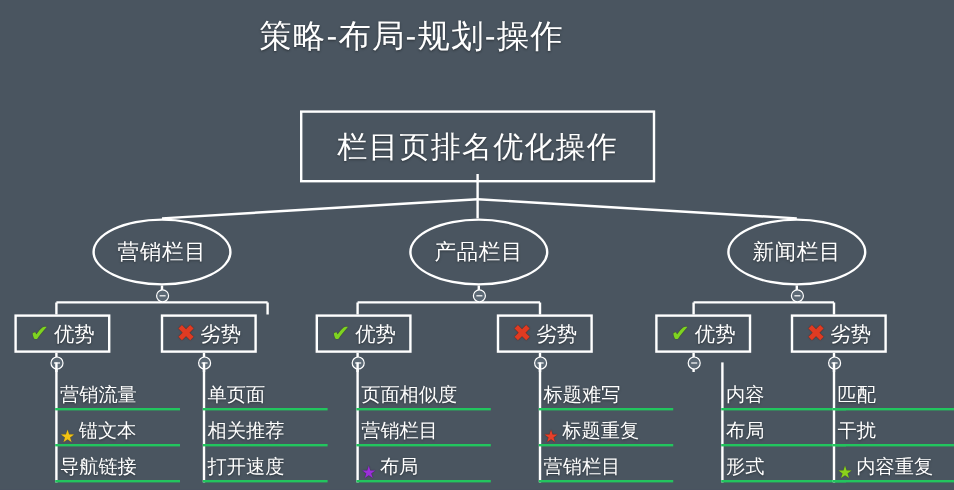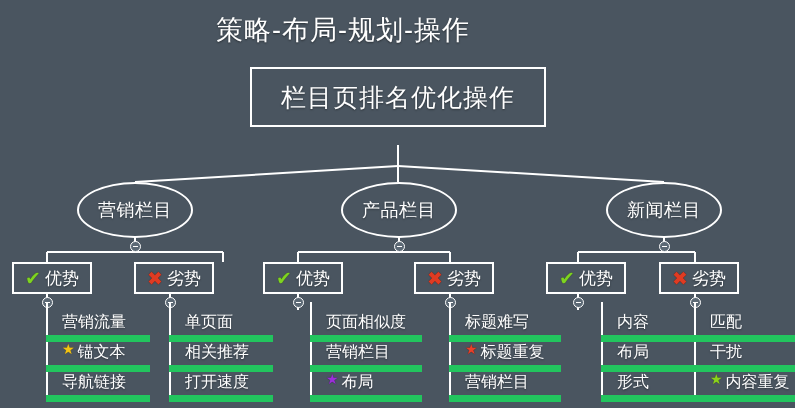--- a/index.html
+++ b/index.html
@@ -28,21 +28,21 @@
     color: #ffffff;
     font-size: 27px;
     letter-spacing: 1px;
     text-shadow: 0 1px 2px rgba(0,0,0,.45);
     white-space: nowrap;
   }
 
   
   .root-node {
     position: absolute;
-    left: 250px; top: 67px;
+    left: 250px; top: 92px;
     width: 296px; height: 60px;
     border: 2px solid #ffffff;
     background: transparent;
     display: flex; align-items: center; justify-content: center;
     color: #ffffff;
     font-size: 25px;
     letter-spacing: 1px;
     text-shadow: 0 1px 2px rgba(0,0,0,.4);
     white-space: nowrap;
   }
@@ -83,27 +83,27 @@
 
   
   .leaf-group {
     position: absolute;
     width: 104px;
   }
   .leaf-group.wide { width: 112px; }
   .leaf-item {
     position: relative;
     height: 30px;
-    display: flex; align-items: flex-start;
+    display: flex; align-items: flex-end;
     gap: 3px;
-    padding-left: 16px;
+    padding-left: 4px;
     color: #ffffff;
     font-size: 16px;
     white-space: nowrap;
-    border-bottom: 7px solid #22c55e;
+    border-bottom: 2px solid #22c55e;
     text-shadow: 0 1px 2px rgba(0,0,0,.4);
   }
   .leaf-item .star { font-size: 14px; line-height: 1; display:inline-block; }
   .star-gold   { color: #f2c313; text-shadow: 0 0 1px #7a5c00; }
   .star-purple { color: #9b30d9; text-shadow: 0 0 1px #3a0a55; }
   .star-red    { color: #e8402a; text-shadow: 0 0 1px #5a0d00; }
   .star-green  { color: #8bd11b; text-shadow: 0 0 1px #31520b; }
 
   
   .leaf-group::before {
@@ -241,21 +241,21 @@
     <span class="glyph glyph-cross">✖</span>
     <span>劣势</span>
   </div>
   <div class="collapse-dot" style="left:293px; top:297px;">
       <i></i>
     </div>
   <div class="collapse-dot" style="left:445px; top:297px;">
       <i></i>
     </div>
 
-  <div class="leaf-group wide" style="left:310px; top:312px;">
+  <div class="leaf-group wide" style="left:297px; top:312px;">
     <div class="leaf-item">
       <span>页面相似度</span>
     </div>
     <div class="leaf-item">
       <span>营销栏目</span>
     </div>
     <div class="leaf-item">
       <span class="star star-purple">★</span>
       <span>布局</span>
     </div>

